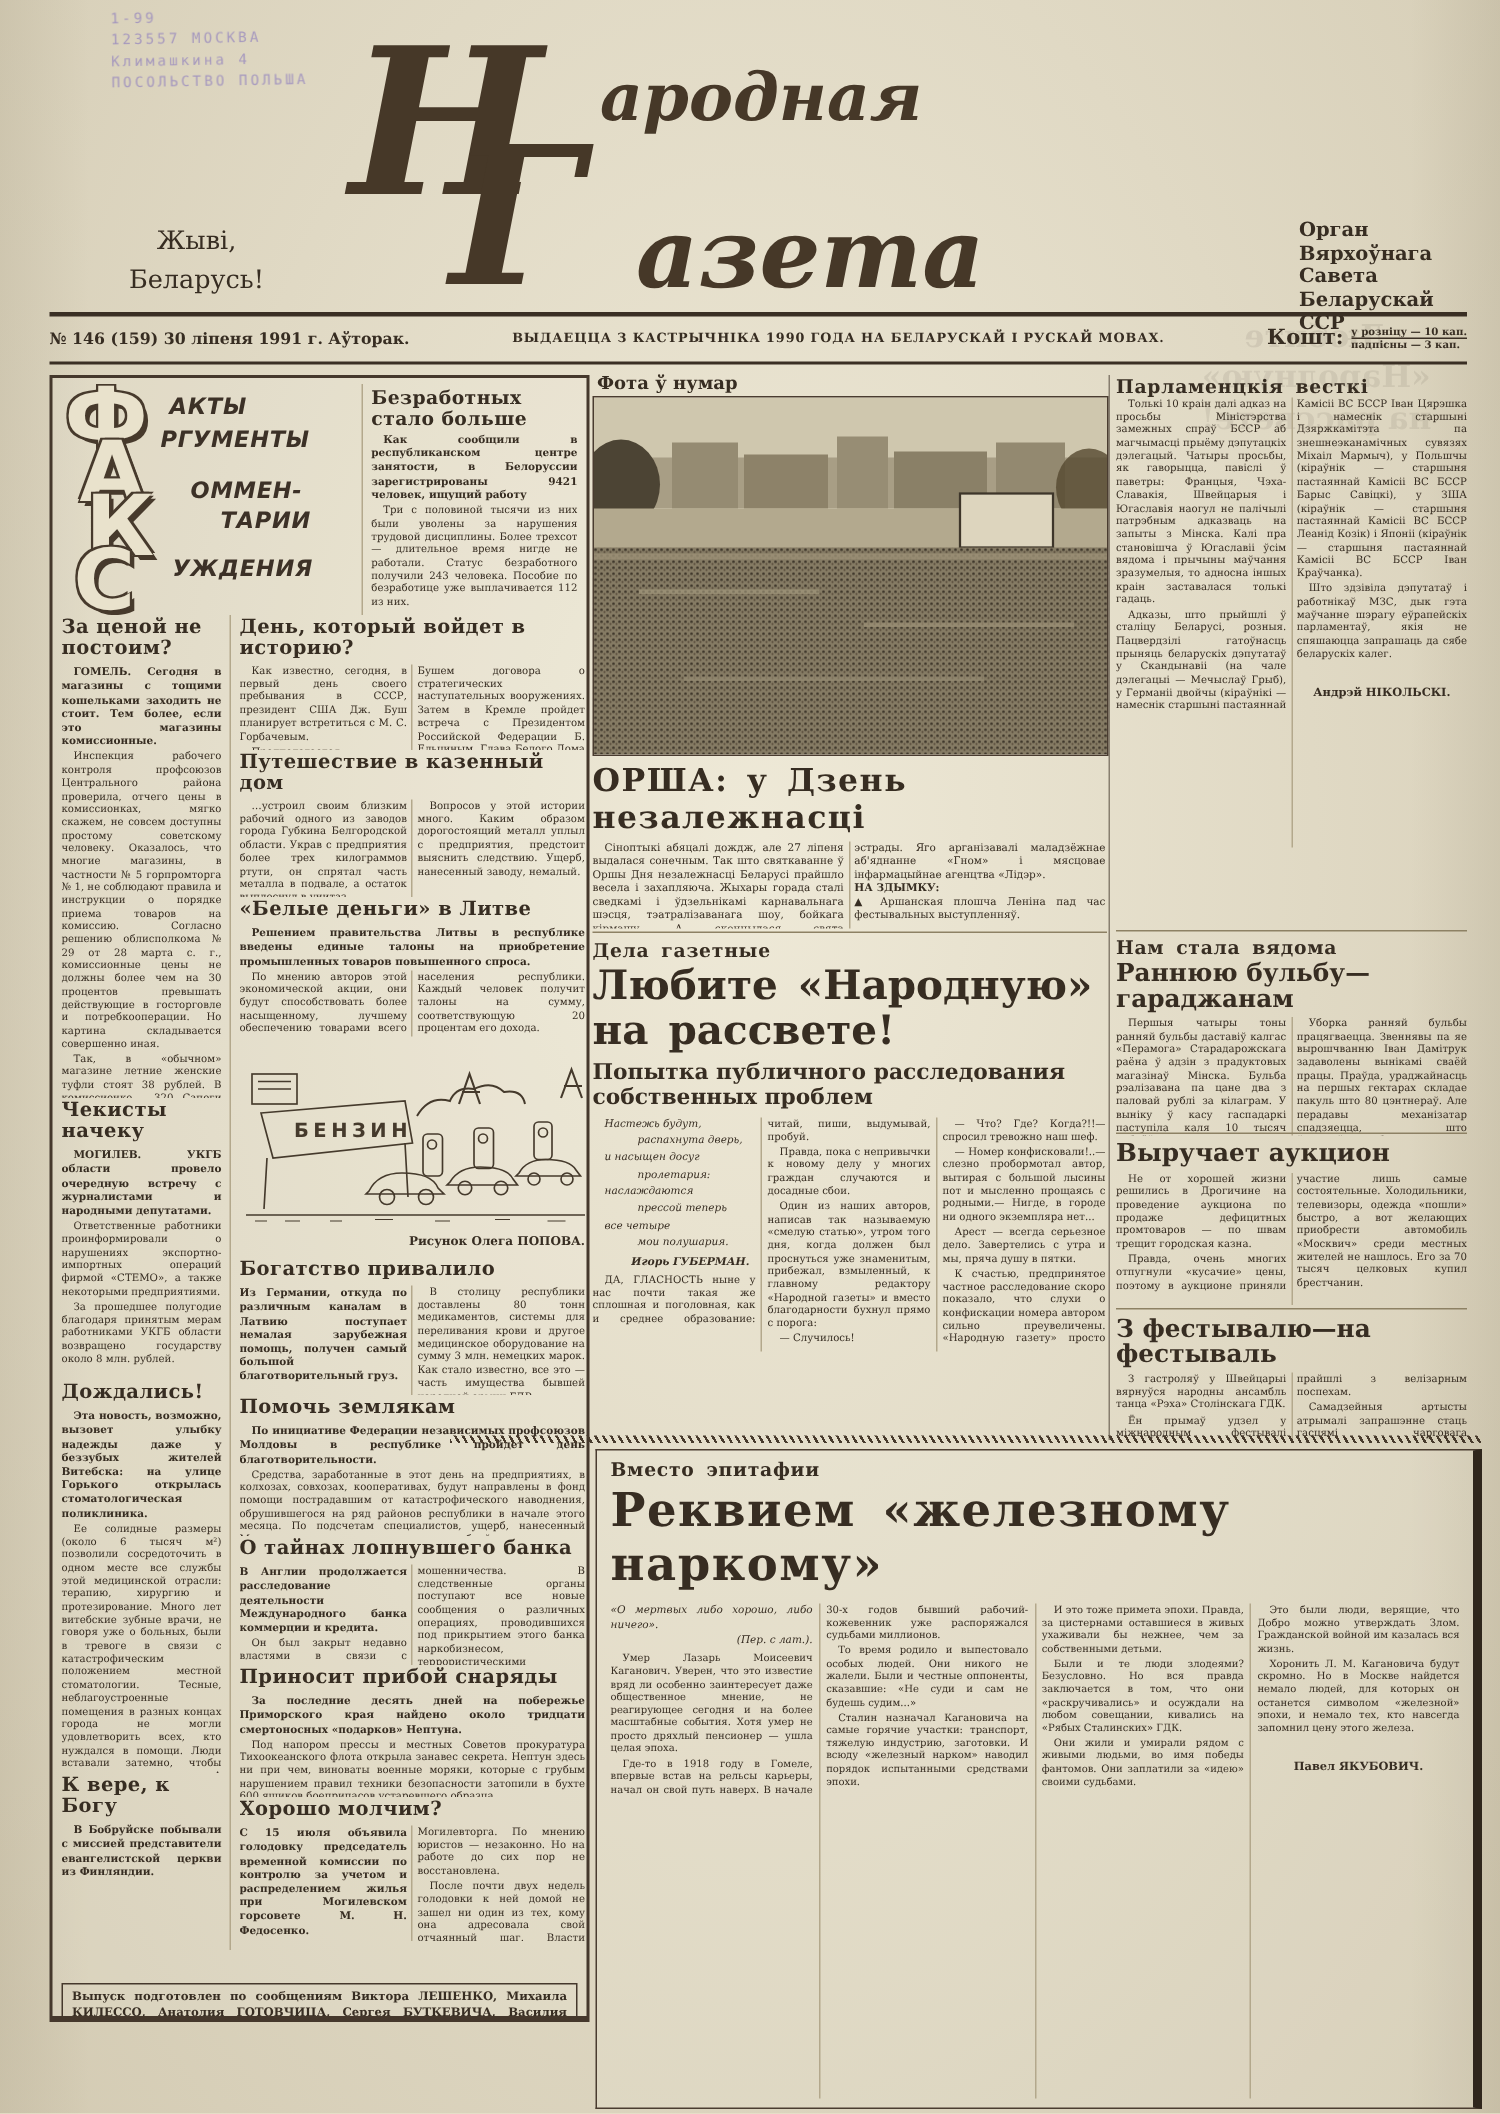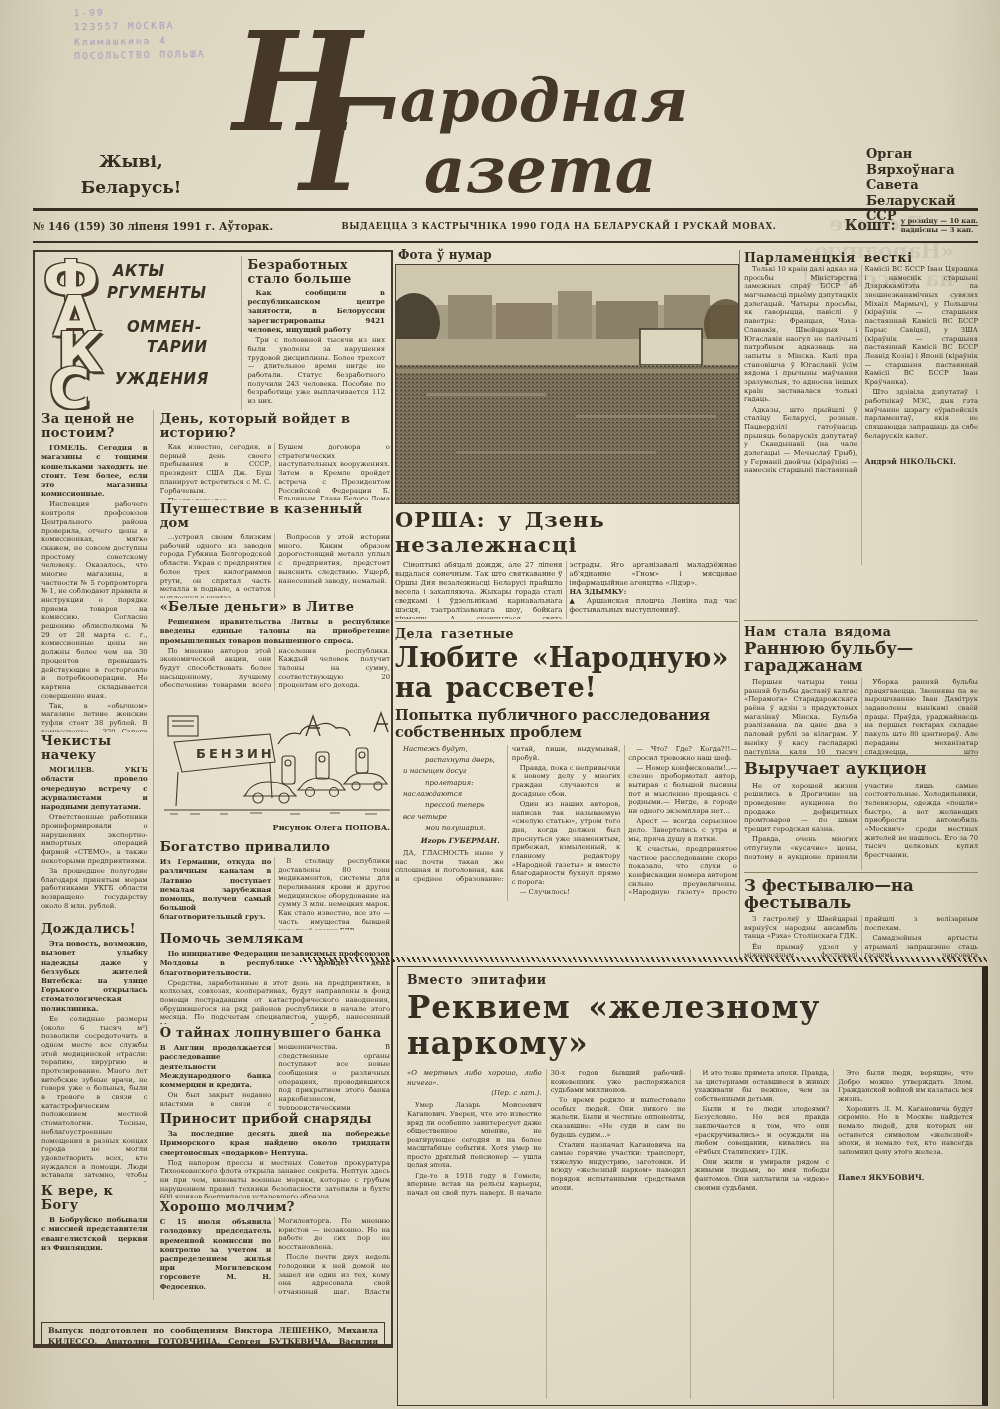--- a/index.html
+++ b/index.html
@@ -7,21 +7,21 @@
        background:#e9e2cc;color:#372d22;font-family:"DejaVu Serif",serif;}
   body::before{content:"";position:absolute;inset:0;pointer-events:none;
        background:radial-gradient(ellipse at 50% 40%, rgba(255,255,250,.25), rgba(120,105,75,.18) 95%),
                   linear-gradient(90deg, rgba(100,88,60,.10), rgba(0,0,0,0) 6%, rgba(0,0,0,0) 94%, rgba(100,88,60,.12));}
   .abs{position:absolute}
   .ln{margin:0}
   
   .stamp{color:#8f7fbe;font-family:"DejaVu Sans Mono",monospace;font-size:9.5px;line-height:1.5;
          letter-spacing:2px;opacity:.7;transform:rotate(-1deg);filter:blur(.3px)}
   
-  .slogan{font-weight:bold;font-size:17px;line-height:1.55;text-align:center}
+  .slogan{font-weight:normal;font-size:17px;line-height:1.55;text-align:center}
   .mono{font-style:italic;font-weight:bold;color:#463828;line-height:.8;font-family:"DejaVu Serif",serif}
   .mword{font-style:italic;font-weight:bold;color:#463828;font-family:"DejaVu Serif",serif}
   .organ{font-weight:bold;font-size:13px;line-height:1.2}
   .rule{background:#3a2f24}
   .issue-row{display:flex;justify-content:space-between;align-items:center}
   .issue-num{font-weight:bold;font-size:10.5px}
   .issue-ed{font-weight:bold;font-size:8.5px;letter-spacing:.6px}
   .price{display:flex;align-items:flex-start;gap:5px}
   .price-label{font-weight:bold;font-size:14px}
   .price-lines{font-size:6.8px;font-weight:bold;line-height:1.25}
@@ -37,21 +37,21 @@
   .fax-colL{width:31%;flex:none;padding-right:5px}
   .fax-colR{width:69%;flex:none;border-left:1px solid #b3a88c;padding-left:6px;box-sizing:border-box}
   .clip{overflow:hidden}
   .h-box{font-size:13px;font-weight:bold;line-height:1.08;margin:2px 0 3px;letter-spacing:.3px}
   .lead{font-weight:bold;font-size:7px;line-height:1.32;text-align:justify;text-indent:8px;margin:0 0 2px}
   .bodytxt{font-size:6.8px;line-height:1.28;text-align:justify}
   .bodytxt .ln{text-indent:8px;margin:0 0 1.5px}
   .cols2{columns:2;column-gap:7px;column-rule:1px solid #b3a88c}
   .cols3{columns:3;column-gap:8px;column-rule:1px solid #b3a88c}
   .cols4{columns:4;column-gap:9px;column-rule:1px solid #b3a88c}
-  .byline{font-weight:bold;font-size:7.6px;text-align:left;margin-top:17px}
+  .byline{font-weight:bold;font-size:7.6px;text-align:center;margin-top:17px}
   .caption{font-weight:bold;font-size:8px;text-align:right;margin-top:2px}
   .credits{border:1.3px solid #45382c;margin-top:22px;padding:3px 6px;font-weight:bold;font-size:7.8px;line-height:1.35;text-align:justify}
   
   .photo-label{font-weight:bold;font-size:12px}
   .photo-frame{border:1px solid #4a3c30;overflow:hidden}
   .h-orsha{font-size:21px;font-weight:bold;letter-spacing:1px;margin:2px 0 4px;word-spacing:4px}
   .kicker{font-weight:bold;font-size:12.5px;letter-spacing:.5px;word-spacing:3px}
   .h-rail-lg{font-size:20px;font-weight:bold;line-height:1;margin:3px 0 5px;word-spacing:2px}
   .h-rail{font-size:16.5px;font-weight:bold;line-height:1;margin:2px 0 4px}
   .rail-sec{border-top:1px solid #8d8164;padding-top:3px}
@@ -88,21 +88,21 @@
       <p class="ln">на рассвете!</p>
     </div>
 
   <div class="abs slogan" style="left:56px;top:148px;width:150px">
       <p class="ln">Жыві,</p>
       <p class="ln">Беларусь!</p>
     </div>
 
   <div class="abs mono" style="left:233px;top:28px;font-size:136px">Н</div>
   <div class="abs mono" style="left:300px;top:94px;font-size:128px">Г</div>
-  <div class="abs mword" style="left:400px;top:66px;font-size:59px">ародная</div>
+  <div class="abs mword" style="left:400px;top:40px;font-size:44px">ародная</div>
   <div class="abs mword" style="left:424px;top:132px;font-size:64px">азета</div>
 
   <div class="abs organ" style="left:866px;top:146px;width:132px">
       <p class="ln">Орган</p>
       <p class="ln">Вярхоўнага Савета</p>
       <p class="ln">Беларускай</p>
       <p class="ln">ССР</p>
     </div>
 
   <div class="abs rule" style="left:33px;top:208px;width:945px;height:2.5px"></div>

